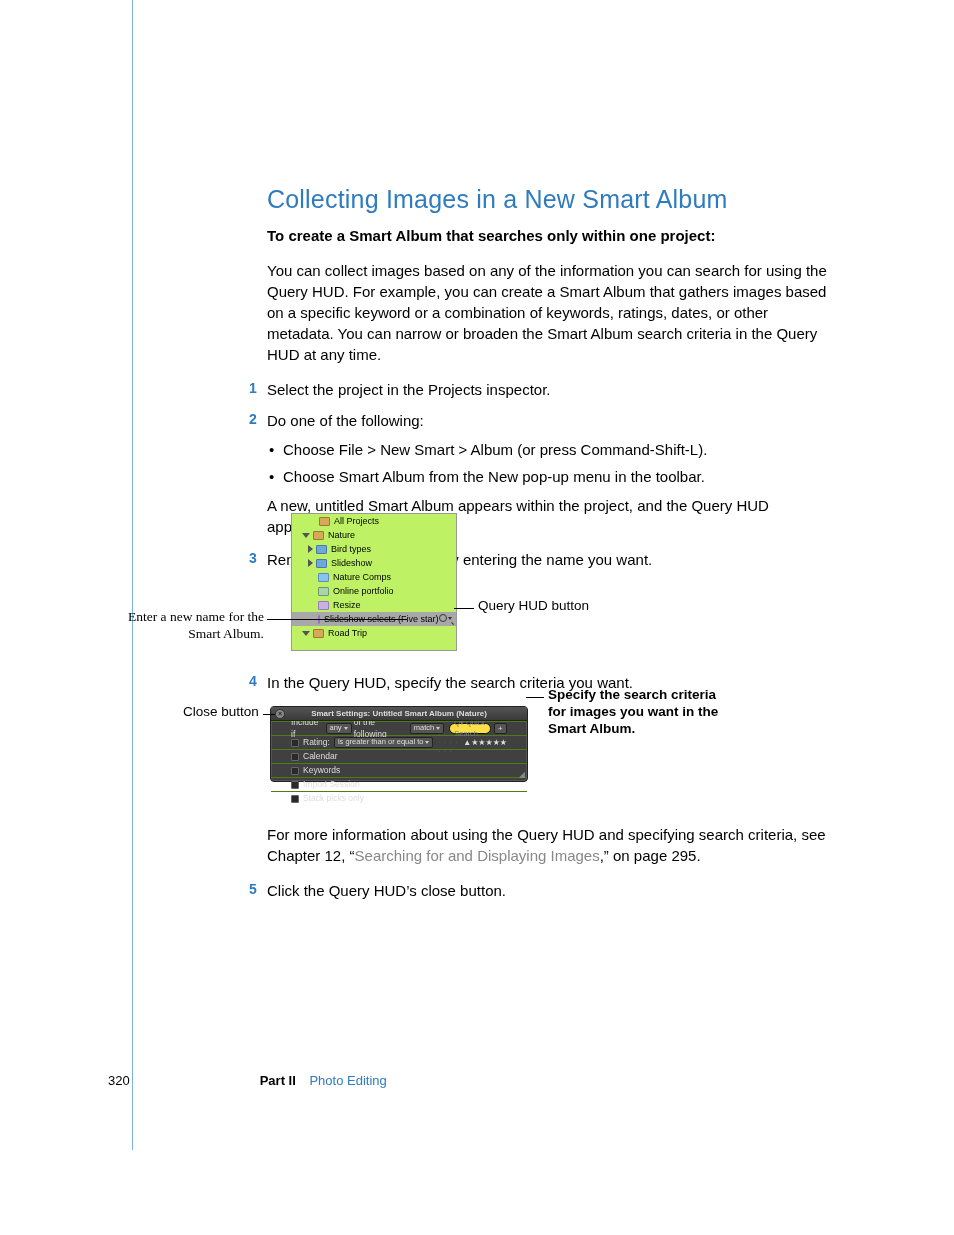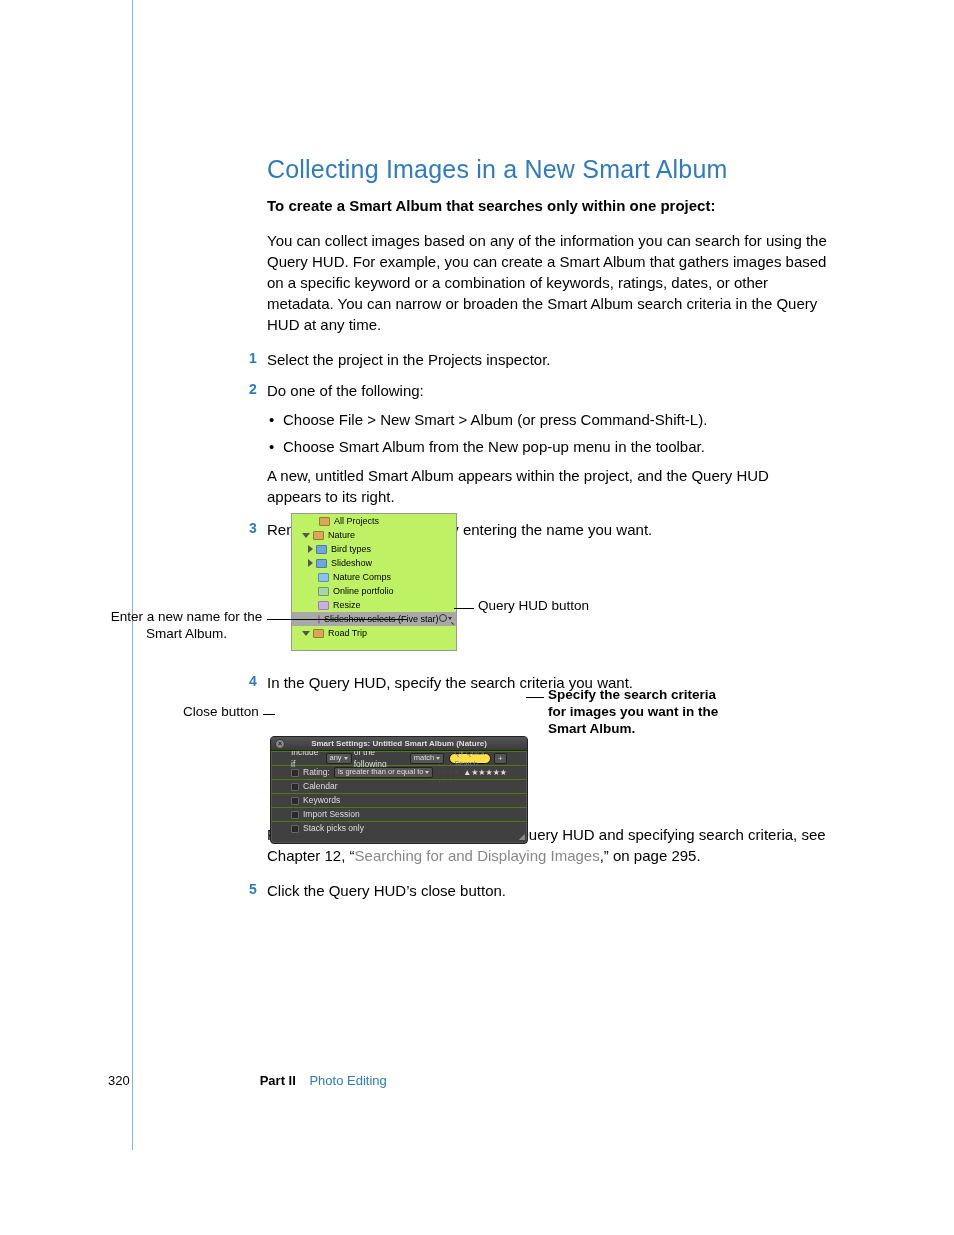--- a/index.html
+++ b/index.html
@@ -21,21 +21,21 @@
     position: absolute;
     left: 132px;
     top: 0;
     width: 1px;
     height: 1150px;
     background: #7ab4e6;
   }
   .content {
     position: absolute;
     left: 267px;
-    top: 152px;
+    top: 182px;
     width: 560px;
   }
   h1.section-title {
     color: #2f7bbf;
     font-weight: 400;
     font-size: 25px;
     margin-bottom: 8px;
     letter-spacing: 0.2px;
   }
   .para { margin-bottom: 14px; }
@@ -168,23 +168,23 @@
     position: absolute;
     font-size: 13.5px;
     color: #000;
     line-height: 1.25;
   }
   .callout .ln { position: absolute; background: #000; }
   
   .fig2 {
     position: absolute;
     left: 270px;
-    top: 736px;
+    top: 706px;
     width: 258px;
-    height: 108px;
+    height: 76px;
     background: #404040;
     border: 1px solid #222;
     border-radius: 4px;
     font-size: 8.5px;
     font-family: "Lucida Grande", Arial, sans-serif;
     color: #ddd;
     box-shadow: inset 0 0 0 1px #555;
   }
   .fig2 .titlebar {
     display: flex;
@@ -392,21 +392,21 @@
       <span>Slideshow selects (Five star)</span>
       <span class="q-icon"><span class="tiny-tri"></span></span>
     </div>
     <div class="row indent0">
       <span class="tri down"></span>
       <span class="proj-icon"></span>
       <span>Road Trip</span>
     </div>
   </div>
 
-  <div class="callout" style="left:109px; top:609px; width:155px; text-align:center;">
+  <div class="callout" style="left:109px; top:609px; width:155px; text-align:right;font-family:Liberation Serif, serif;">
     <span>Enter a new name for the Smart Album.</span>
     <span class="ln" style="left:158px; top:10px; width:140px; height:1px;"></span>
   </div>
   <div class="callout" style="left:478px; top:598px;">
     <span>Query HUD button</span>
     <span class="ln" style="left:-24px; top:10px; width:20px; height:1px;"></span>
   </div>
 
   <div class="fig2">
     <div class="titlebar">

